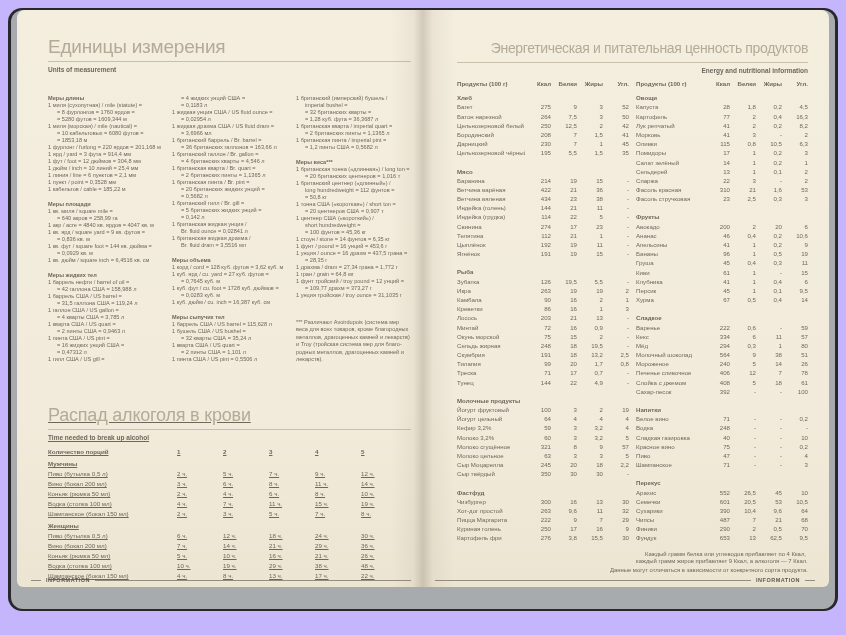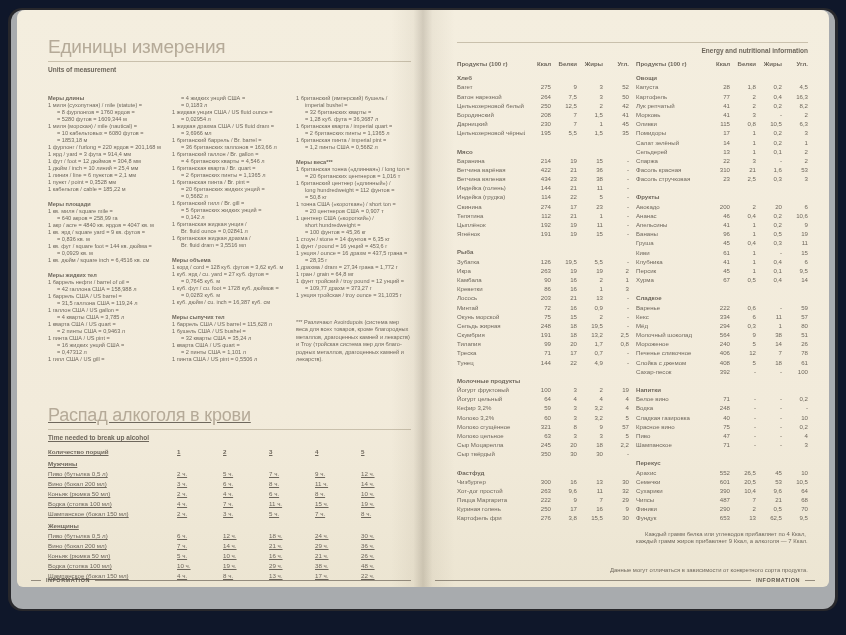--- a/index.html
+++ b/index.html
@@ -1,16 +1,16 @@
 <!DOCTYPE html>
 <html><head>
 <meta charset="utf-8">
 <style>
   html,body{margin:0;padding:0;background:#fdfdfd;}
-  .photo{position:relative;width:846px;height:635px;background:#0f172a;overflow:hidden;
+  .photo{position:relative;width:846px;height:635px;background:#c4b5fd;overflow:hidden;
          font-family:"Liberation Sans",sans-serif;color:#6e675c;}
   .book{position:absolute;left:8px;top:8px;width:830px;height:603px;background:#28282c;border-radius:14px;}
   .stack{position:absolute;left:11px;top:10px;width:824px;height:599px;background:#a8abae;border-radius:12px;}
   .spread{position:absolute;left:17px;top:10px;width:812px;height:577px;
           background:linear-gradient(180deg,#f4eedf 0%,#f2ebdb 70%,#ece5d2 100%);border-radius:8px 8px 6px 6px;}
   .spine{position:absolute;left:50%;top:0;bottom:0;width:64px;transform:translateX(-50%);pointer-events:none;
          background:linear-gradient(90deg,rgba(110,95,70,0) 0%,rgba(110,95,70,.07) 35%,rgba(70,58,40,.20) 50%,rgba(110,95,70,.07) 65%,rgba(110,95,70,0) 100%);}
   .page{position:absolute;top:0;height:100%;}
   .pl{left:0;width:406px;}
   .pr{left:406px;width:406px;}
@@ -305,20 +305,21 @@
 
       <div class="pfoot">
         <div class="frule s"></div>
         <span>INFORMATION</span>
         <div class="frule"></div>
       </div>
     </div>
 
     <div class="page pr">
       <div class="nut">
+        <div class="sec-title">Энергетическая и питательная ценность продуктов</div>
         <div class="sec-rule"></div>
         <div class="sec-sub">Energy and nutritional information</div>
         <div class="ngroups">
           <div class="ngroup">
               <div class="nrow nheadrow">
                 <span class="nhead">Продукты (100 г)</span>
                 <span class="nhead">Ккал</span>
                 <span class="nhead">Белки</span>
                 <span class="nhead">Жиры</span>
                 <span class="nhead">Угл.</span>

